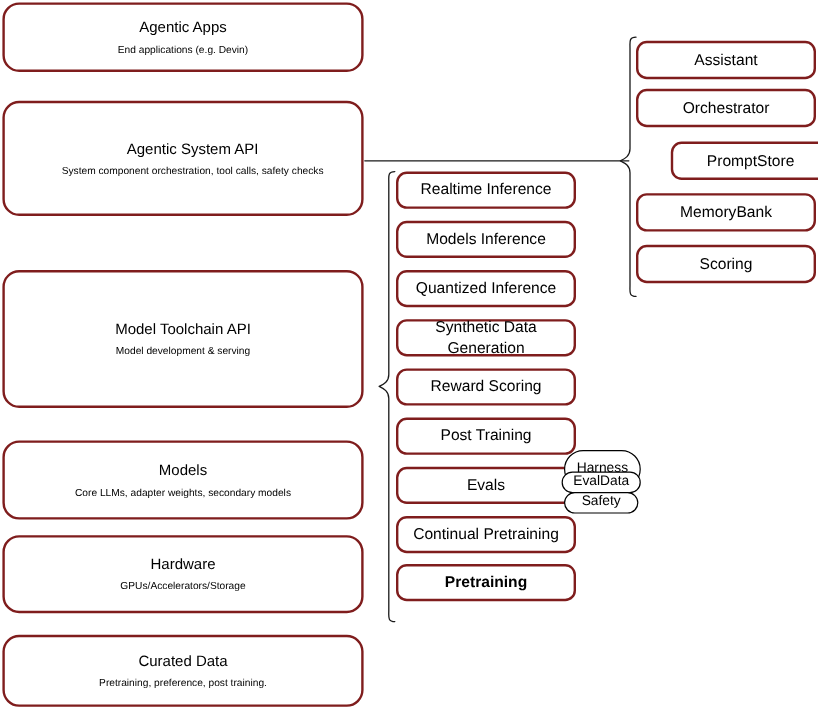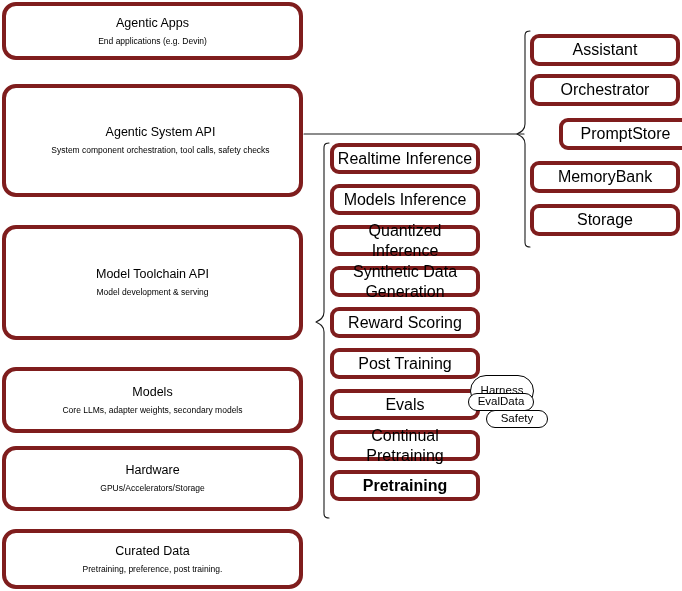--- a/index.html
+++ b/index.html
@@ -17,21 +17,21 @@
     width: 682px;
     height: 591px;
     overflow: hidden;
     background: #ffffff;
   }
 
   
   .box {
     position: absolute;
     box-sizing: border-box;
-    border: 4px solid #7f1d1d;
+    border: 2px solid #7f1d1d;
     border-radius: 12px;
     background: #ffffff;
     display: flex;
     flex-direction: column;
     align-items: center;
     justify-content: center;
     text-align: center;
     line-height: 1.25;
   }
 
@@ -45,21 +45,21 @@
   }
   .layer .subtitle {
     font-size: 8.5px;
     color: #000;
     margin-top: 4px;
   }
 
   
   .chip {
     border-radius: 9px;
-    font-size: 16px;
+    font-size: 13px;
   }
 
   
   .pill {
     position: absolute;
     box-sizing: border-box;
     border: 1.4px solid #000000;
     border-radius: 999px;
     background: #ffffff;
     display: flex;
@@ -91,21 +91,21 @@
 </head>
 <body>
 
 <div id="canvas">
 
   <div class="box layer" style="left:2px; top:2px; width:301px; height:58px;">
     <div class="title">Agentic Apps</div>
     <div class="subtitle">End applications (e.g. Devin)</div>
   </div>
 
-  <div class="box layer" style="left:2px; top:84px; width:301px; height:113px;padding-left:16px;">
+  <div class="box layer" style="left:2px; top:84px; width:301px; height:96px;padding-left:16px;">
     <div class="title">Agentic System API</div>
     <div class="subtitle">System component orchestration, tool calls, safety checks</div>
   </div>
 
   <div class="box layer" style="left:2px; top:225px; width:301px; height:115px;">
     <div class="title">Model Toolchain API</div>
     <div class="subtitle">Model development &amp; serving</div>
   </div>
 
   <div class="box layer" style="left:2px; top:367px; width:301px; height:66px;justify-content:center;">
@@ -171,33 +171,33 @@
   <div class="box chip" style="left:330px; top:470px; width:150px; height:31px;font-weight:bold;">
     <span>Pretraining</span>
   </div>
 
   <div class="pill" style="left:470px; top:375px; width:64px; height:32px; z-index:5;">
     <span>Harness</span>
   </div>
   <div class="pill" style="left:468px; top:393px; width:66px; height:18px; z-index:6;">
     <span>EvalData</span>
   </div>
-  <div class="pill" style="left:470px; top:410px; width:62px; height:18px; z-index:7;margin-left:16px;">
+  <div class="pill" style="left:470px; top:410px; width:62px; height:18px; z-index:7;">
     <span>Safety</span>
   </div>
 
   <div class="box chip" style="left:530px; top:34px; width:150px; height:32px;">
     <span>Assistant</span>
   </div>
   <div class="box chip" style="left:530px; top:74px; width:150px; height:32px;">
     <span>Orchestrator</span>
   </div>
   <div class="box chip" style="left:530px; top:118px; width:133px; height:32px;margin-left:29px;">
     <span>PromptStore</span>
   </div>
   <div class="box chip" style="left:530px; top:161px; width:150px; height:32px;">
     <span>MemoryBank</span>
   </div>
   <div class="box chip" style="left:530px; top:204px; width:150px; height:32px;">
-    <span>Storage</span>
+    <span>Scoring</span>
   </div>
 
 </div>
 
 </body></html>

